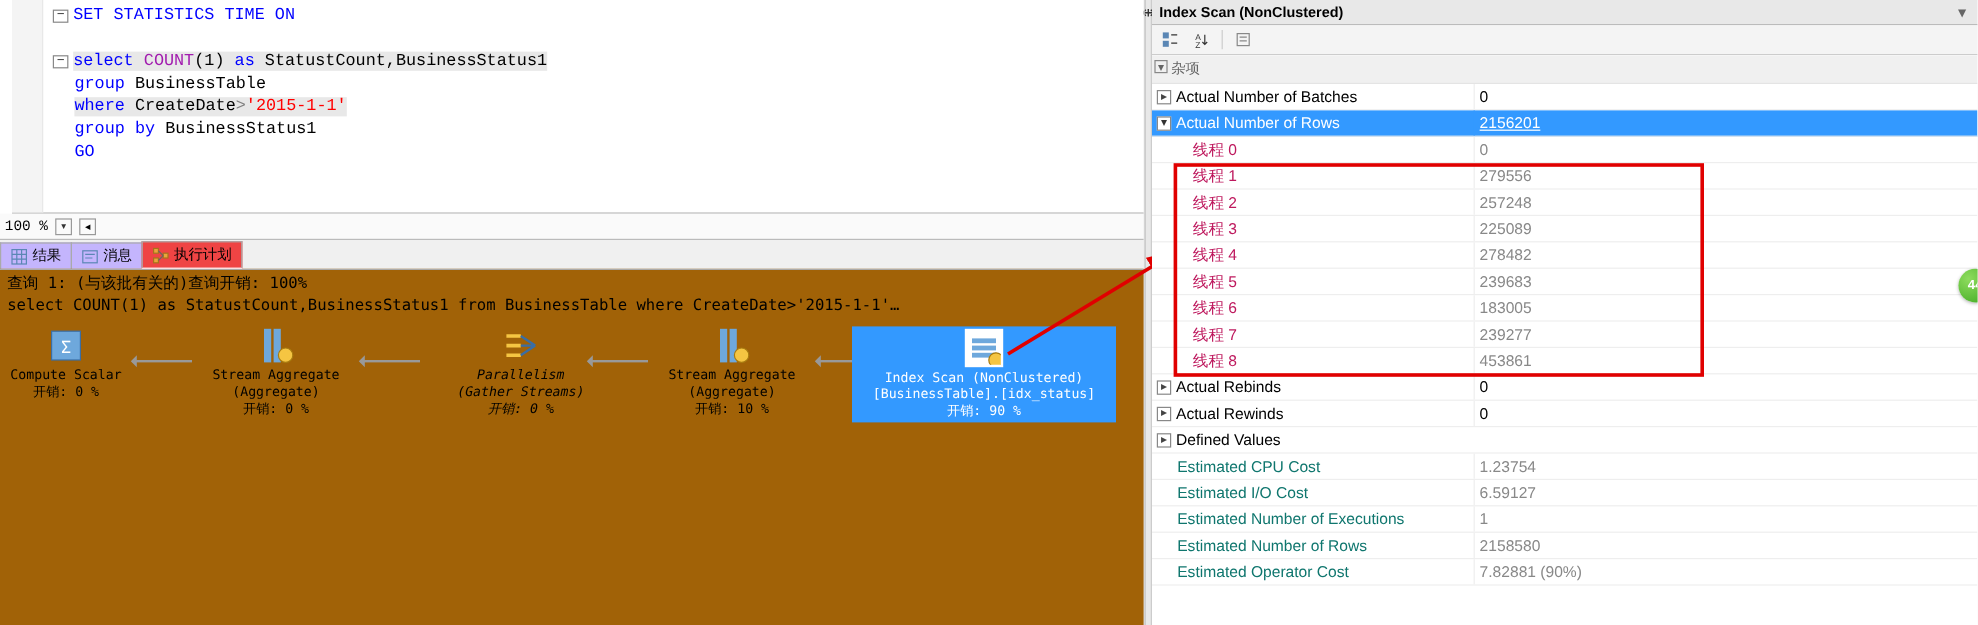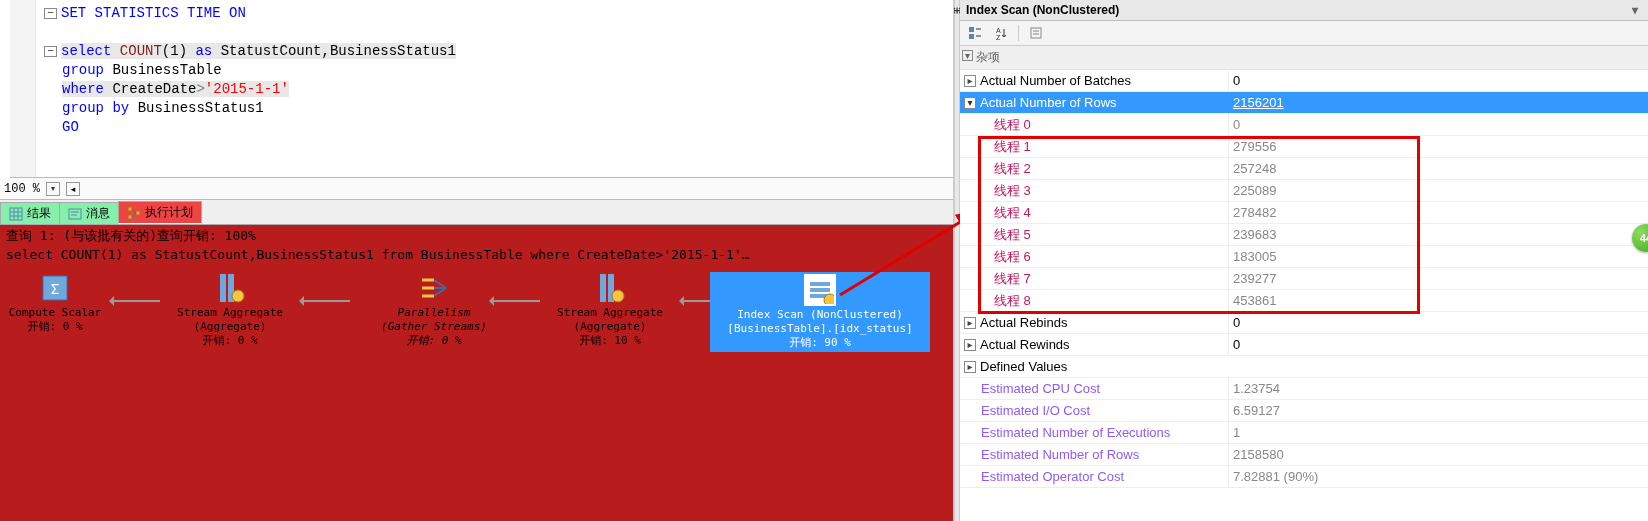--- a/index.html
+++ b/index.html
@@ -9,36 +9,36 @@
   .splitter { width: 6px; background: #e8e8e8; border-left: 1px solid #ccc; border-right: 1px solid #ccc; display: flex; align-items: flex-start; justify-content: center; }
   .splitter-handle { font-size: 14px; padding-top: 2px; color: #333; }
   .right-pane { flex: 1; display: flex; flex-direction: column; background: #f0f0f0; position: relative; }
   
   
   .sql-editor { flex: 0 0 178px; background: #fff; padding: 4px 6px; font-family: Consolas, "Courier New", monospace; font-size: 14px; border-bottom: 1px solid #bbb; position: relative; margin-left: 10px; }
   .gutter { position: absolute; left: 0; top: 0; width: 26px; height: 100%; background: #f4f4f4; border-right: 1px solid #e8e8e8; }
   .sql-content { margin-left: 28px; line-height: 19px; }
   .collapse-marker { display: inline-block; width: 13px; height: 11px; border: 1px solid #888; text-align: center; line-height: 9px; font-size: 11px; color: #333; margin-right: 4px; position: relative; top: -1px; }
   .kw { color: #0000ff; }
-  .func { color: #7f1d1d; }
+  .func { color: #a21caf; }
   .str { color: #ff0000; }
   .op { color: #808080; }
   .hl { background: #e8e8e8; }
   
   .zoom-bar { height: 22px; border-bottom: 1px solid #bbb; display: flex; align-items: center; padding: 0 4px; font-size: 12px; background: #fafafa; }
   .zoom-val { margin-right: 6px; font-family: Liberation Mono, monospace; }
   .zoom-dd { width: 14px; height: 14px; border: 1px solid #999; display: flex; align-items:center; justify-content:center; font-size: 8px; color:#333; }
   .scroll-left { margin-left: 6px; width: 14px; height: 14px; border: 1px solid #999; display:flex; align-items:center; justify-content:center; font-size:9px; }
   
   .tabs { display: flex; height: 24px; background: #f0f0f0; align-items: flex-end; }
-  .tab { border: 1px solid #aaa; border-bottom: none; padding: 2px 8px; margin-right: -1px; background: #86efac; display: flex; align-items: center; gap: 4px; }
+  .tab { border: 1px solid #aaa; border-bottom: none; padding: 2px 8px; margin-right: -1px; background: #c4b5fd; display: flex; align-items: center; gap: 4px; }
   .tab.active { background: #ef4444; border-bottom: 1px solid #fff; position: relative; z-index: 2; }
   .tab-icon { width: 14px; height: 14px; display:inline-flex; align-items:center; justify-content:center; }
   
-  .plan-area { flex: 1; background: #b91c1c; border-top: 1px solid #aaa; position: relative; }
+  .plan-area { flex: 1; background: #a16207; border-top: 1px solid #aaa; position: relative; }
   .query-header { padding: 2px 6px; font-family: Consolas, monospace; font-size: 13px; }
   .query-text { padding: 0 6px 8px 6px; font-family: Consolas, monospace; font-size: 13px; white-space: nowrap; overflow: hidden; }
   
   .plan-diagram { position: relative; height: 90px; margin-top: 2px; }
   .plan-node { position: absolute; text-align: center; font-family: Consolas, monospace; font-size: 11px; line-height: 14px; }
   .plan-node.selected { background: #3399ff; color: #fff; padding: 2px 4px; }
   .plan-icon { width: 32px; height: 32px; margin: 0 auto 2px auto; display: block; }
   .arrow { position: absolute; height: 2px; background: #999; }
   .arrow::before { content: ''; position: absolute; left: -6px; top: -4px; border: 5px solid transparent; border-right-color: #999; }
   
@@ -54,21 +54,21 @@
   .cat-row .expander { position: absolute; left: 2px; top: 4px; }
   .prop-row { display: flex; border-bottom: 1px solid #eee; font-size: 13px; height: 22px; align-items: center; }
   .prop-row .expander { width: 12px; height: 12px; border: 1px solid #888; display:inline-flex; align-items:center; justify-content:center; font-size:10px; line-height:10px; color:#444; margin-right: 4px; flex-shrink: 0; }
   .prop-row .noexp { width: 17px; flex-shrink: 0; }
   .prop-label { width: 268px; padding-left: 4px; display: flex; align-items: center; }
   .prop-value { flex: 1; padding-left: 4px; border-left: 1px solid #eee; height: 100%; display:flex; align-items:center; white-space: nowrap; overflow:hidden; }
   .prop-row.selected { background: #3399ff; color: #fff; }
   .prop-row.selected .prop-value { border-left-color: #3399ff; text-decoration: underline; }
   .prop-row.child .prop-label { padding-left: 34px; color: #be185d; }
   .prop-row.child .prop-value { color: #888; }
-  .prop-row.readonly .prop-label { color: #8b5cf6; }
+  .prop-row.readonly .prop-label { color: #0f766e; }
   .prop-row.readonly .prop-value { color: #888; }
   
   .red-box { position: absolute; border: 3px solid #e00000; pointer-events: none; }
   
   .green-badge { position: absolute; right: -12px; top: 224px; width: 28px; height: 28px; border-radius: 50%; background: radial-gradient(circle at 30% 30%, #8edc5e, #3ca61f); color: #fff; font-size: 11px; display:flex; align-items:center; justify-content:center; font-weight:bold; box-shadow: 0 1px 3px rgba(0,0,0,.3); }
   
   .close-x { width:14px; height:14px; font-size:12px; color:#666; display:flex; align-items:center; justify-content:center; }
 </style>
 </head>
 <body>

